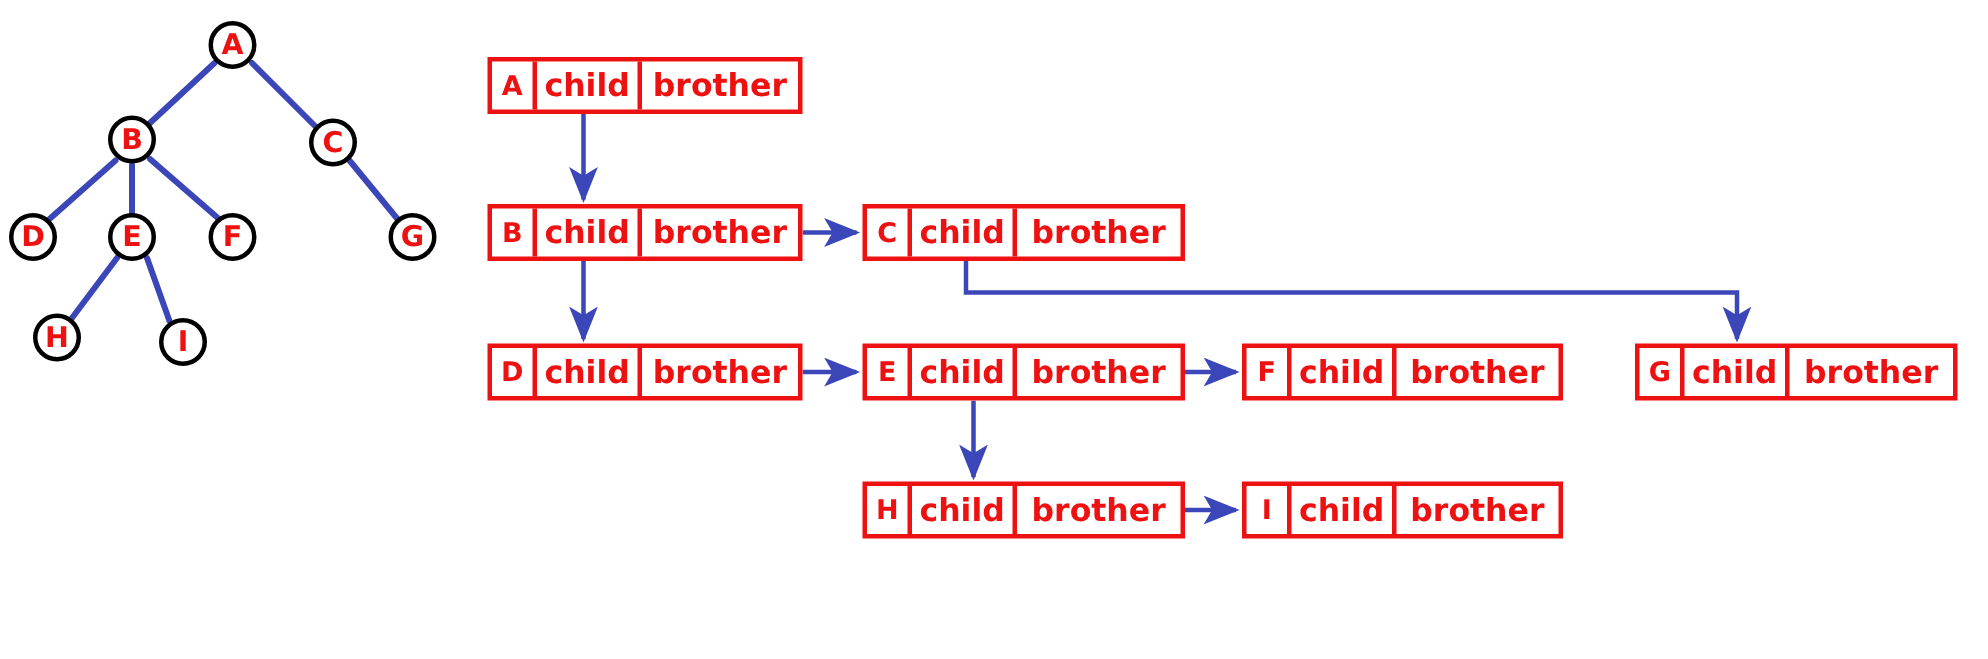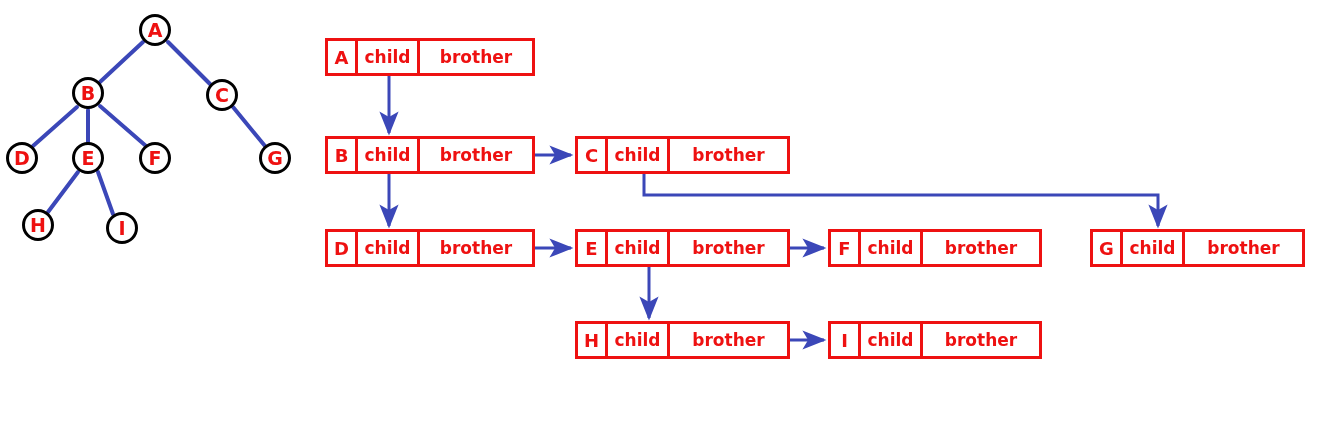--- a/index.html
+++ b/index.html
@@ -63,21 +63,21 @@
     z-index: 2;
   }
   .record .cell {
     box-sizing: border-box;
     display: flex;
     align-items: center;
     justify-content: center;
     color: #ee1111;
     font-weight: bold;
     font-family: "DejaVu Sans", sans-serif;
-    font-size: 17px;
+    font-size: 21px;
     white-space: nowrap;
     padding: 0 5px;
   }
   .record .cell.key {
     flex: 0 0 30px;
     border-right: 3px solid #ee1111;
     font-size: 18px;
   }
   .record .cell.child {
     flex: 0 0 62px;

